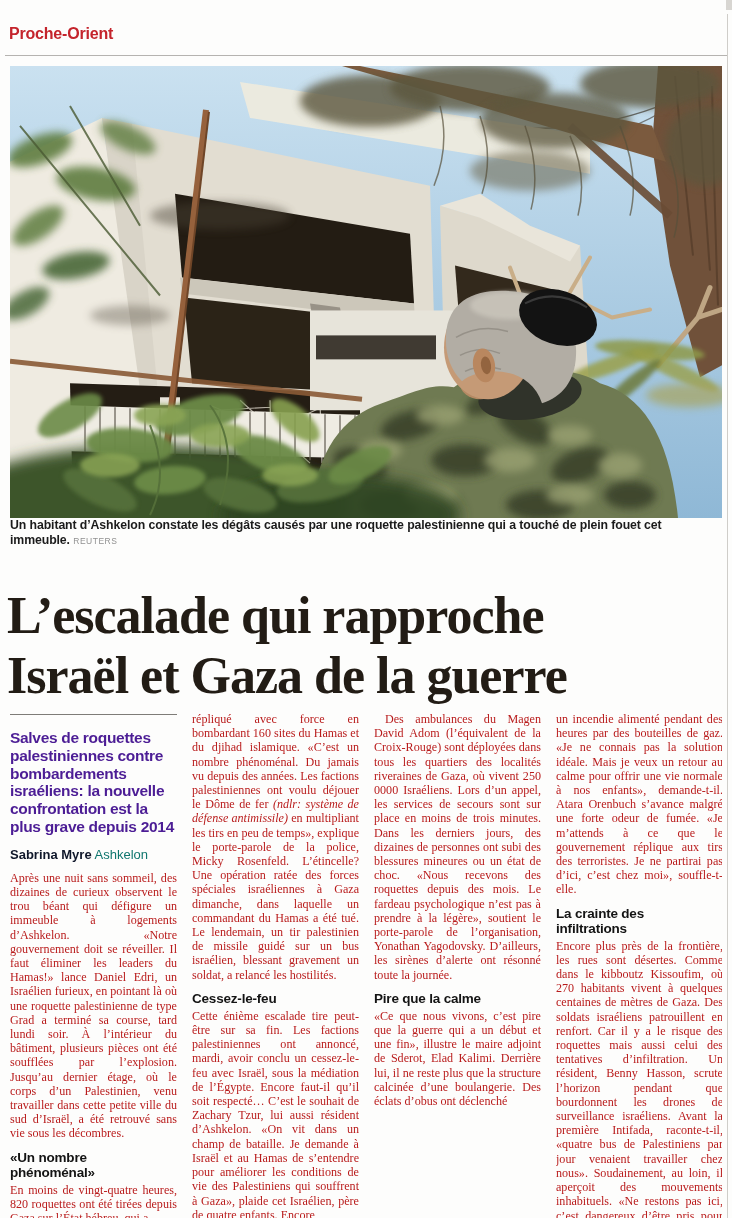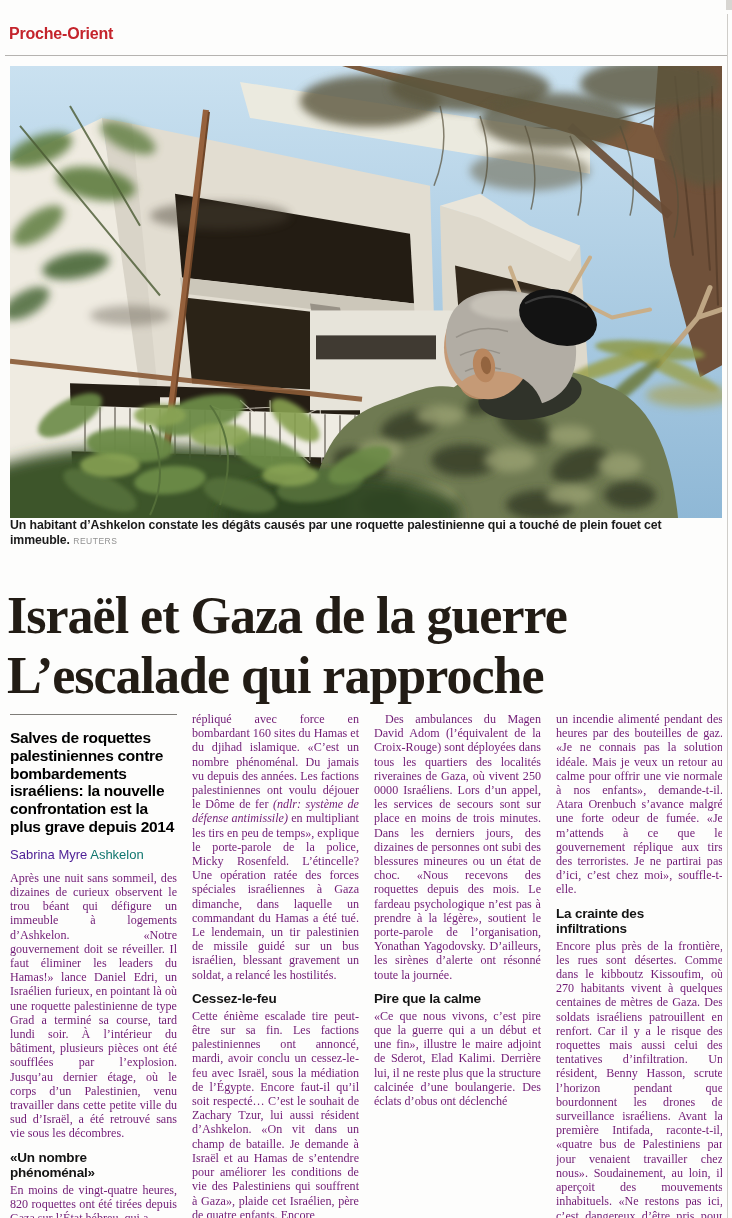--- a/index.html
+++ b/index.html
@@ -35,33 +35,33 @@
     font-size:52px; line-height:60px; color:#221c15; letter-spacing:-1px;
   }
 
   .columns {
     position:absolute; left:10px; top:712px; width:712px; height:506px;
     display:flex; gap:15px; overflow:hidden;
   }
   .col { flex:0 0 167px; width:167px; overflow:hidden; }
   .col-rule { border:none; border-top:1.2px solid #7e7c78; margin:2px 0 14px 0; }
   .standfirst {
-    font-size:15.5px; line-height:17.8px; font-weight:700; color:#000000;
+    font-size:15.5px; line-height:17.8px; font-weight:700; color:#4c1d95;
     letter-spacing:-0.3px; margin:0 0 11px 0;
   }
   .byline { font-size:13px; line-height:15px; margin:0 0 9px 0; }
-  .byline .author { font-weight:400; color:#4c1d95; }
+  .byline .author { font-weight:700; color:#0f172a; }
   .byline .location { color:#0f766e; }
   .subhead {
     font-size:13.5px; line-height:15px; font-weight:700; color:#141414;
     margin:9px 12px 3px 0; letter-spacing:-0.2px;
   }
   .body-para {
     font-family:"Liberation Serif", serif; font-size:12.1px; line-height:14.2px;
-    text-align:justify; margin:0; color:#701a75;
+    text-align:justify; margin:0; color:#b91c1c;
   }
   .body-para .italic { font-style:italic; }
   .body-para.indent { text-indent:11px; }
 </style>
 </head>
 <body>
 
 <div class="kicker">Proche-Orient</div>
 <div class="kicker-rule"></div>
 <div class="corner-mark"></div>
@@ -211,22 +211,22 @@
     </g>
   </svg>
 </div>
 
 <div class="caption-row">
   <span>Un habitant d’Ashkelon constate les dégâts causés par une roquette palestinienne qui a touché de plein fouet cet immeuble.</span>
   <span class="credit">REUTERS</span>
 </div>
 
 <h1 class="headline">
+  <div>L’escalade qui rapproche</div>
   <div>Israël et Gaza de la guerre</div>
-  <div>L’escalade qui rapproche</div>
 </h1>
 
 <div class="columns">
     <div class="col">
       <hr class="col-rule">
       <div class="standfirst">Salves de roquettes palestiniennes contre bombardements israéliens: la nouvelle confrontation est la plus grave depuis 2014</div>
       <div class="byline"><span class="author">Sabrina Myre</span><span class="location"> Ashkelon</span></div>
       <p class="body-para"><span>Après une nuit sans sommeil, des dizaines de curieux observent le trou béant qui défigure un immeuble à logements d’Ashkelon. «Notre gouvernement doit se réveiller. Il faut éliminer les leaders du Hamas!» lance Daniel Edri, un Israélien furieux, en pointant là où une roquette palestinienne de type Grad a terminé sa course, tard lundi soir. À l’intérieur du bâtiment, plusieurs pièces ont été soufflées par l’explosion. Jusqu’au dernier étage, où le corps d’un Palestinien, venu travailler dans cette petite ville du sud d’Israël, a été retrouvé sans vie sous les décombres.</span></p>
       <h3 class="subhead">«Un nombre phénoménal»</h3>
       <p class="body-para"><span>En moins de vingt-quatre heures, 820 roquettes ont été tirées depuis Gaza sur l’État hébreu, qui a</span></p>

